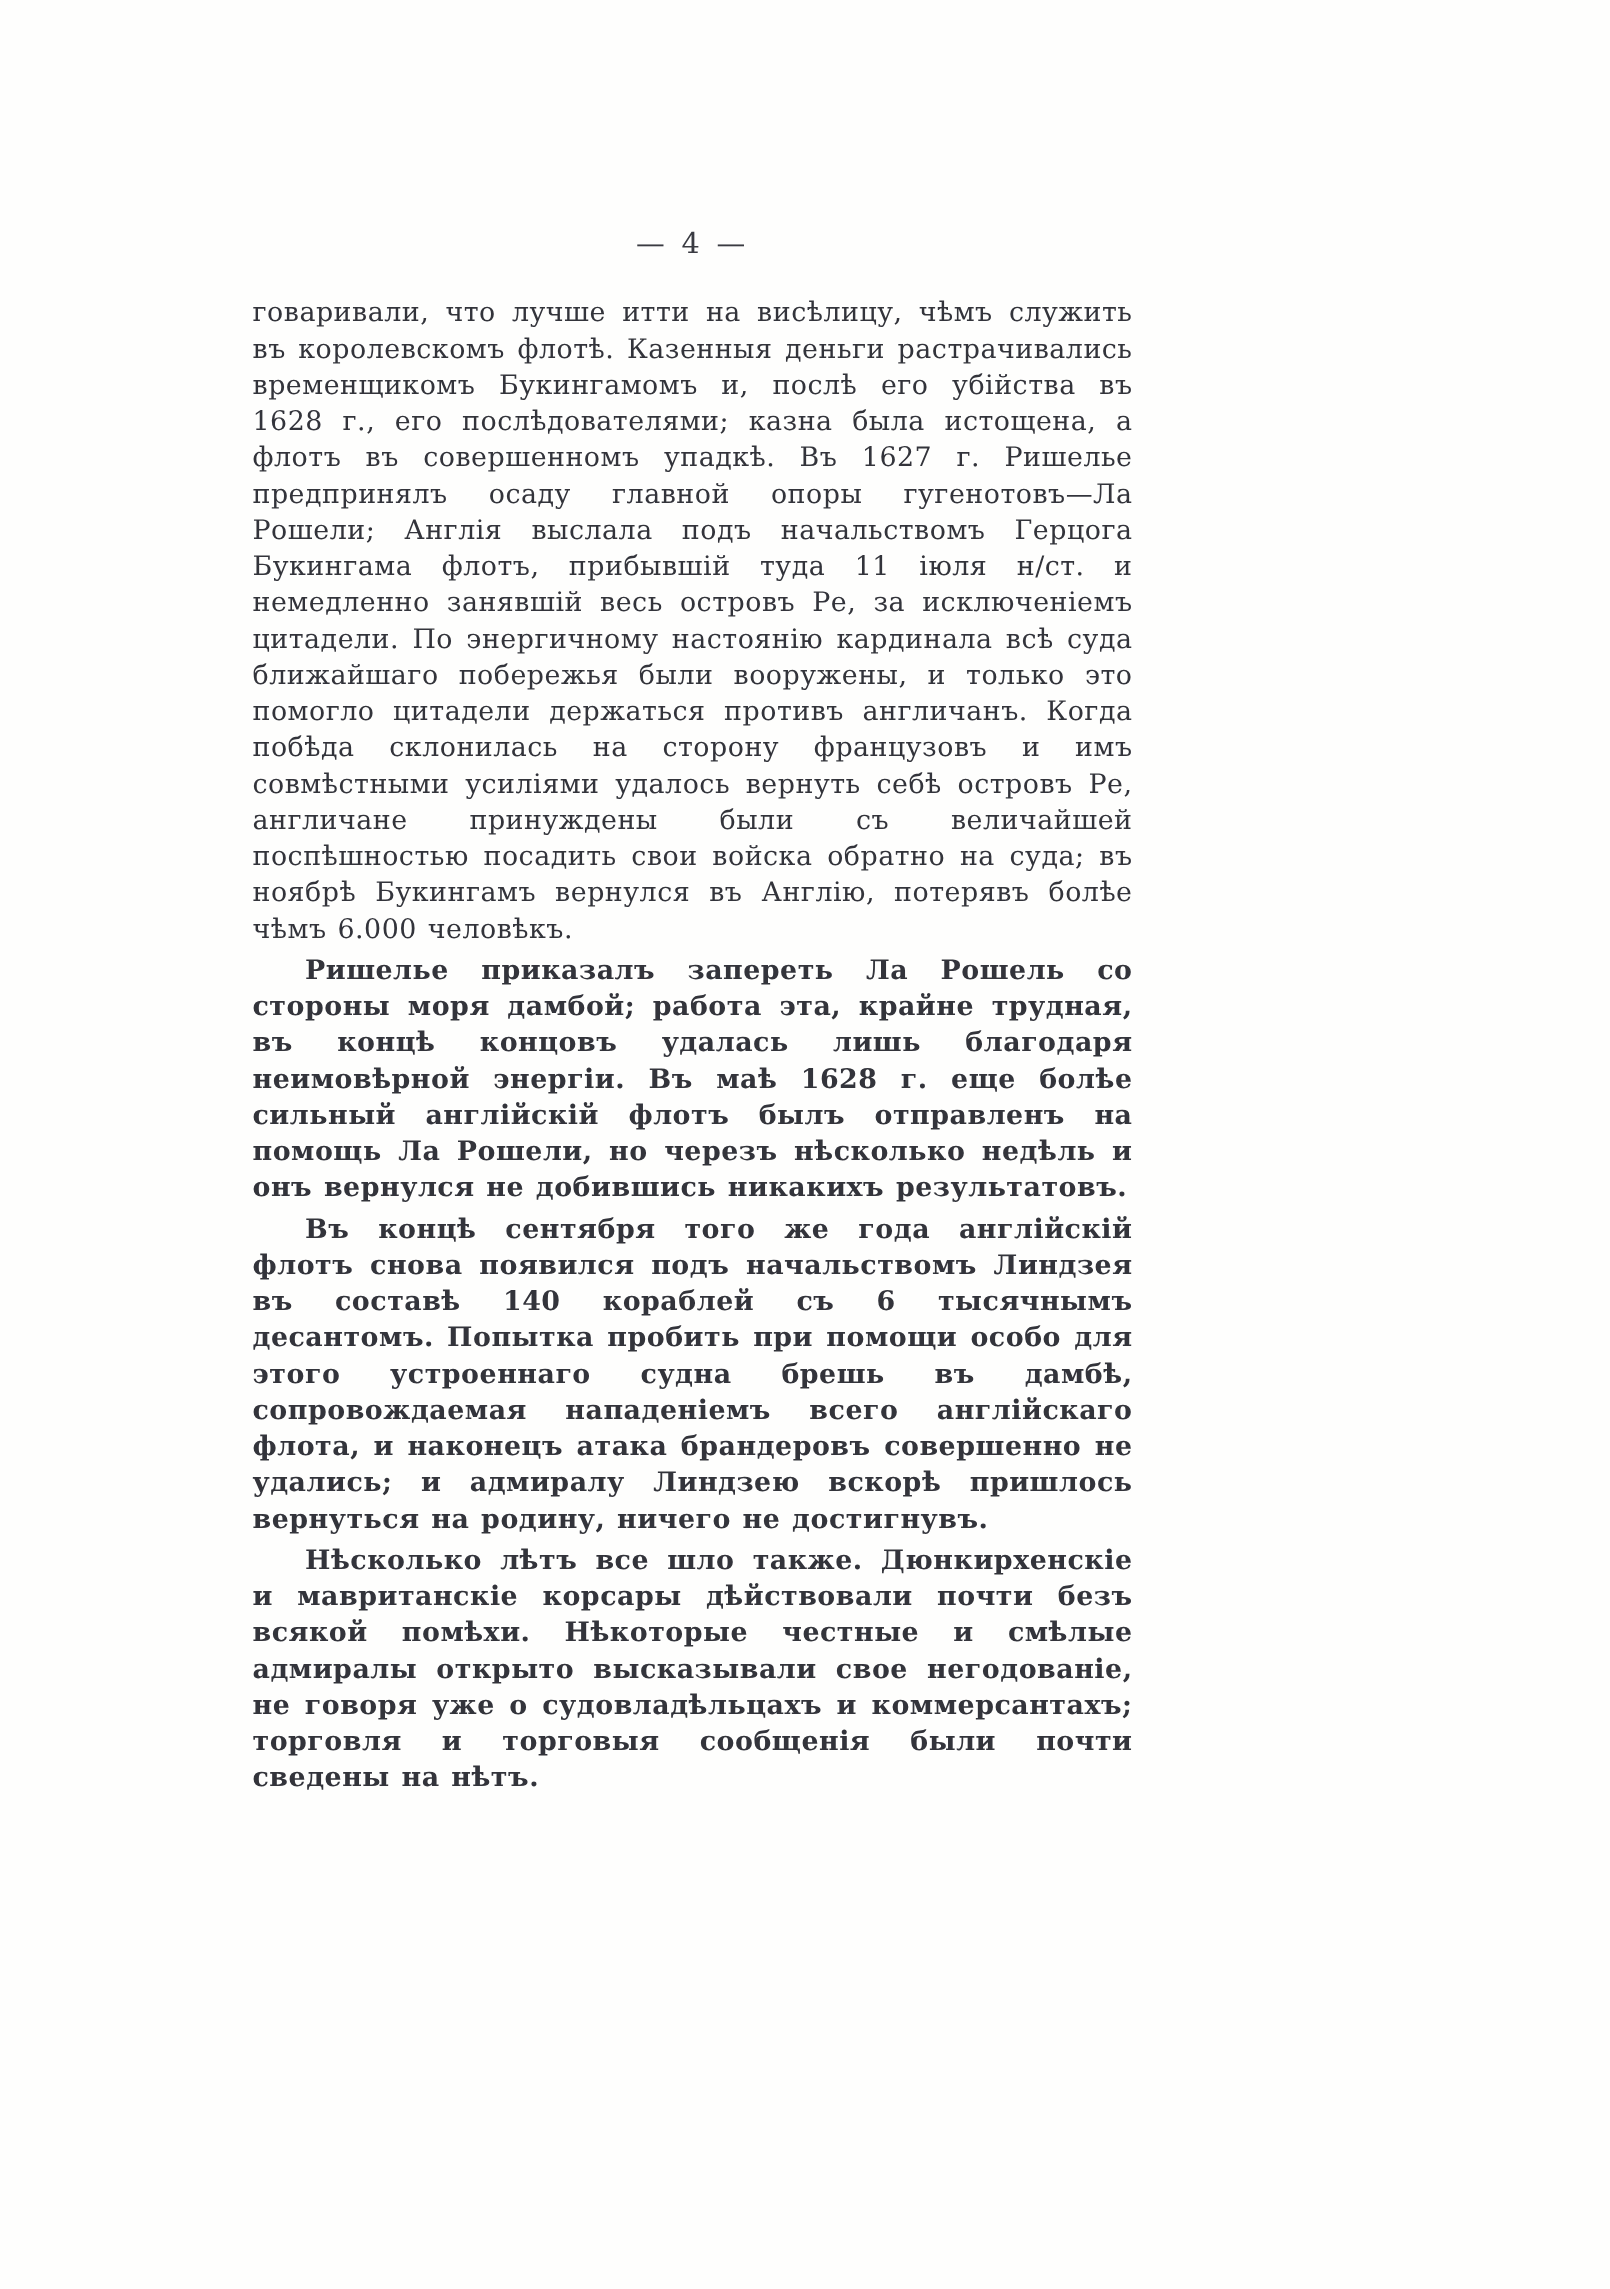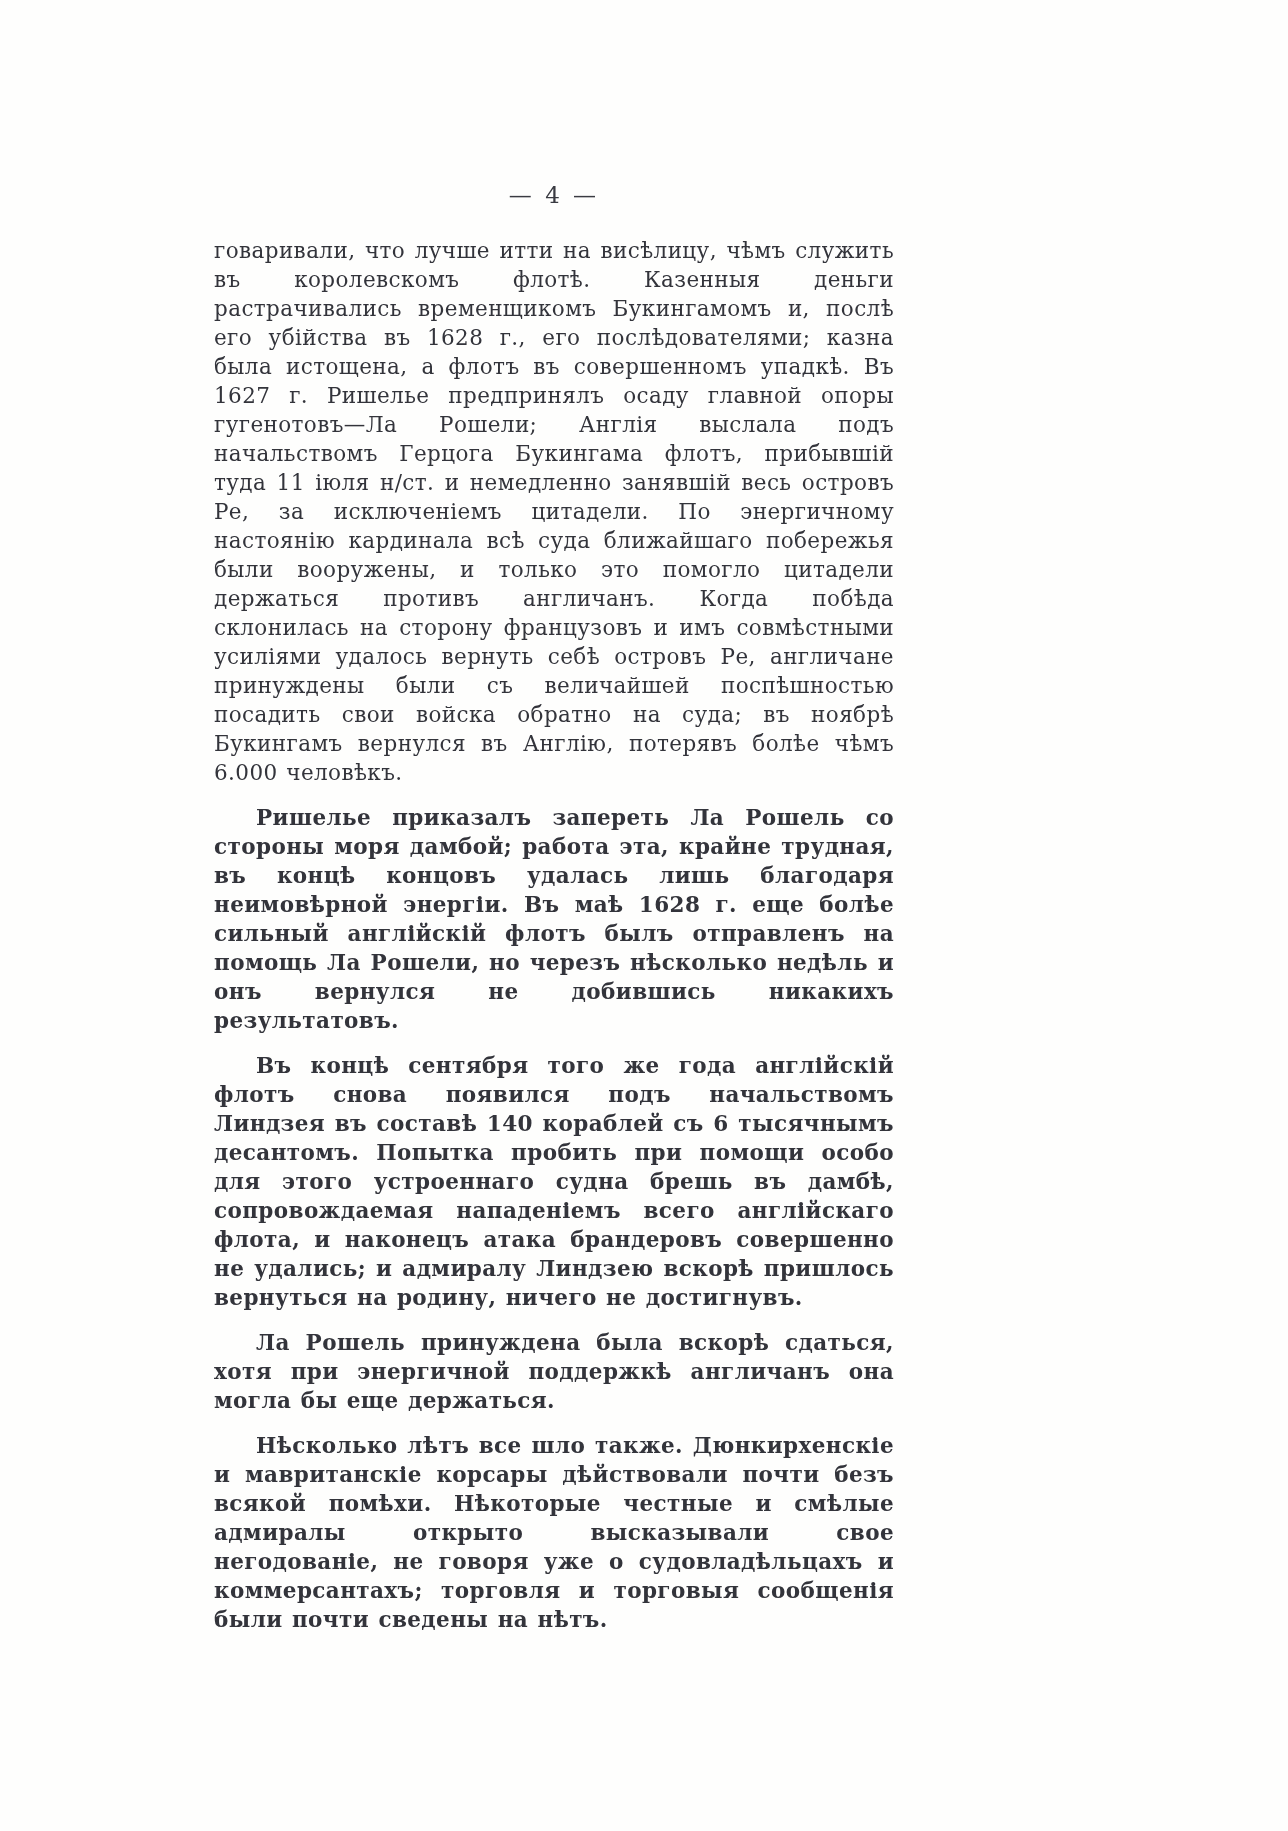--- a/index.html
+++ b/index.html
@@ -31,21 +31,21 @@
   }
   .page-number {
     text-align: center;
     font-size: 23px;
     letter-spacing: 3px;
     color: #3a3b42;
     margin: 0 0 28px 0;
     white-space: nowrap;
   }
   .text-block p {
-    margin: 16px;
+    margin: 4px;
     font-size: 21.5px;
     line-height: 29px;
     text-align: justify;
     letter-spacing: 0.4px;
     word-spacing: 1.5px;
     color: #33343b;
   }
   .text-block p.indent {
     text-indent: 42px;
     font-weight: bold;
@@ -54,17 +54,16 @@
 </head>
 <body>
 
 <div class="scan-page">
   <div class="page-inner">
     <div class="page-number">— 4 —</div>
     <div class="text-block">
       <p>говаривали, что лучше итти на висѣлицу, чѣмъ служить въ королевскомъ флотѣ. Казенныя деньги растрачивались временщикомъ Букингамомъ и, послѣ его убійства въ 1628 г., его послѣдователями; казна была истощена, а флотъ въ совершенномъ упадкѣ. Въ 1627 г. Ришелье предпринялъ осаду главной опоры гугенотовъ—Ла Рошели; Англія выслала подъ начальствомъ Герцога Букингама флотъ, прибывшій туда 11 іюля н/ст. и немедленно занявшій весь островъ Ре, за исключеніемъ цитадели. По энергичному настоянію кардинала всѣ суда ближайшаго побережья были вооружены, и только это помогло цитадели держаться противъ англичанъ. Когда побѣда склонилась на сторону французовъ и имъ совмѣстными усиліями удалось вернуть себѣ островъ Ре, англичане принуждены были съ величайшей поспѣшностью посадить свои войска обратно на суда; въ ноябрѣ Букингамъ вернулся въ Англію, потерявъ болѣе чѣмъ 6.000 человѣкъ.</p>
       <p class="indent">Ришелье приказалъ запереть Ла Рошель со стороны моря дамбой; работа эта, крайне трудная, въ концѣ концовъ удалась лишь благодаря неимовѣрной энергіи. Въ маѣ 1628 г. еще болѣе сильный англійскій флотъ былъ отправленъ на помощь Ла Рошели, но черезъ нѣсколько недѣль и онъ вернулся не добившись никакихъ результатовъ.</p>
       <p class="indent">Въ концѣ сентября того же года англійскій флотъ снова появился подъ начальствомъ Линдзея въ составѣ 140 кораблей съ 6 тысячнымъ десантомъ. Попытка пробить при помощи особо для этого устроеннаго судна брешь въ дамбѣ, сопровождаемая нападеніемъ всего англійскаго флота, и наконецъ атака брандеровъ совершенно не удались; и адмиралу Линдзею вскорѣ пришлось вернуться на родину, ничего не достигнувъ.</p>
-      <p class="indent">Ла Рошель принуждена была вскорѣ сдаться, хотя при энергичной поддержкѣ англичанъ она могла бы еще держаться.</p>
       <p class="indent">Нѣсколько лѣтъ все шло также. Дюнкирхенскіе и мавританскіе корсары дѣйствовали почти безъ всякой помѣхи. Нѣкоторые честные и смѣлые адмиралы открыто высказывали свое негодованіе, не говоря уже о судовладѣльцахъ и коммерсантахъ; торговля и торговыя сообщенія были почти сведены на нѣтъ.</p>
     </div>
   </div>
 </div>
 
 </body></html>

